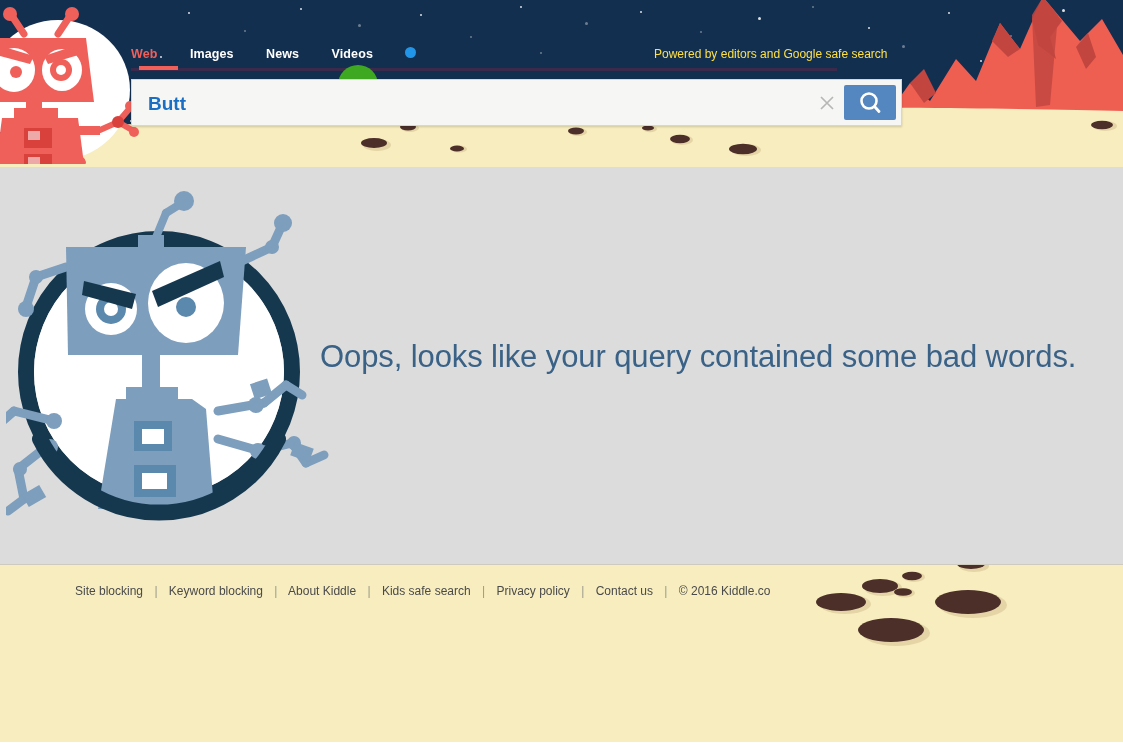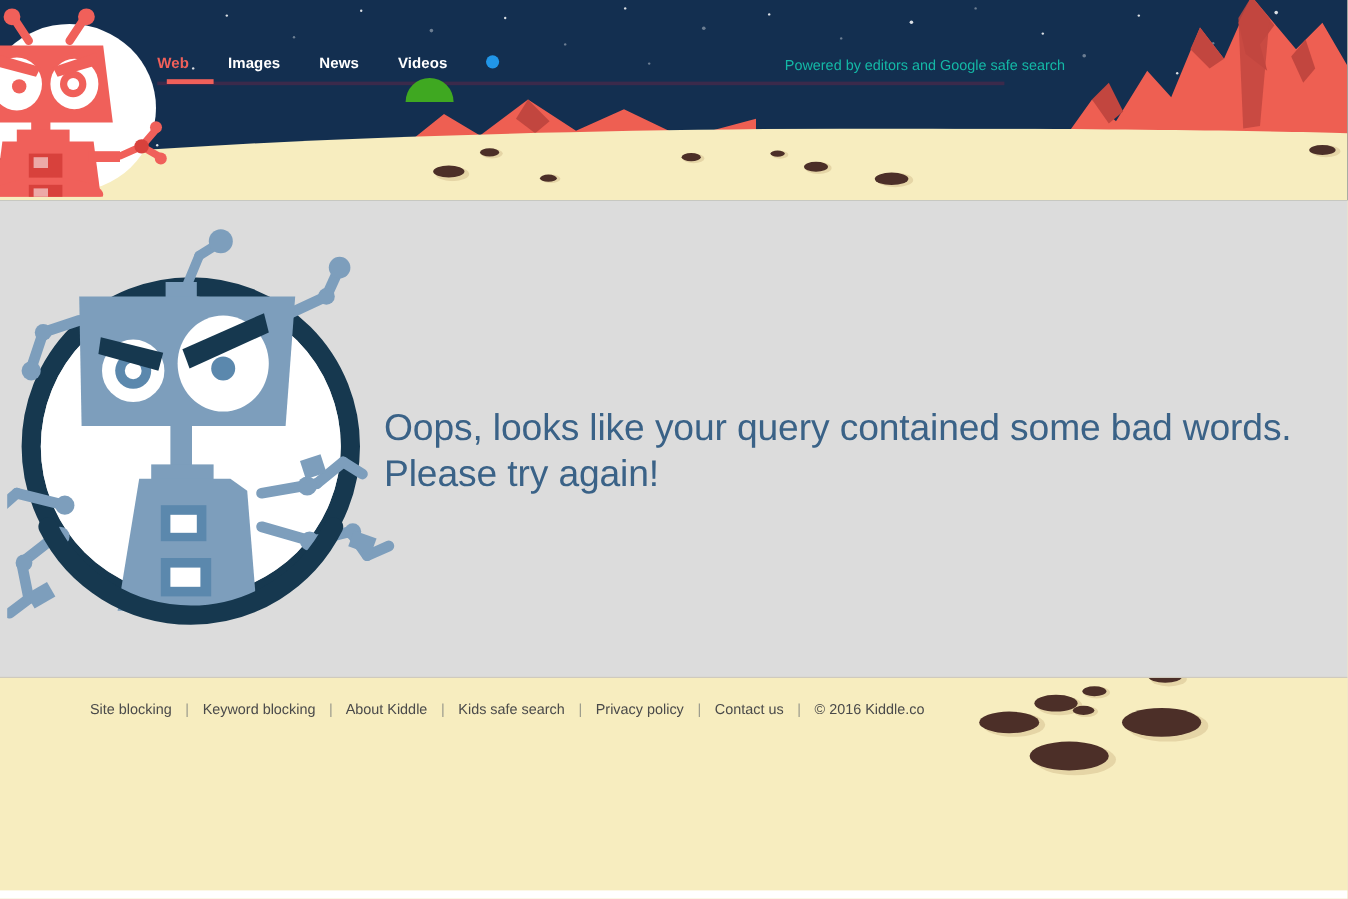--- a/index.html
+++ b/index.html
@@ -100,21 +100,21 @@
     left: 338px; top: 65px;
     width: 40px; height: 20px;
     background: #3fa821;
     border-radius: 20px 20px 0 0;
     z-index: 39;
   }
 
   #powered {
     position: absolute;
     left: 654px; top: 47px;
-    color: #14b8a6;
+    color: #fde047;
     font-size: 12px;
     z-index: 40;
     white-space: nowrap;
   }
 
   
   #searchbar {
     position: absolute;
     left: 131px; top: 79px;
     width: 771px;
@@ -354,20 +354,32 @@
     <div id="nav">
       <span class="nav-tab active">Web</span>
       <span class="nav-tab">Images</span>
       <span class="nav-tab">News</span>
       <span class="nav-tab">Videos</span>
       <span id="nav-dot"></span>
     </div>
 
     <div id="powered">Powered by editors and Google safe search</div>
 
+    <div id="searchbar">
+      <input id="search-input" type="text" value="Butt" style="">
+      <svg id="clear-btn" viewBox="0 0 20 20">
+        <path d="M4 4 L16 16 M16 4 L4 16" stroke="#b7b7b7" stroke-width="1.7" fill="none"></path>
+      </svg>
+      <button id="search-btn">
+        <svg viewBox="0 0 52 35" width="52" height="35">
+          <circle cx="25" cy="16" r="7.5" stroke="#ffffff" stroke-width="2.6" fill="none"></circle>
+          <path d="M30.5 21.5 L35 26.5" stroke="#ffffff" stroke-width="2.8" stroke-linecap="round"></path>
+        </svg>
+      </button>
+    </div>
   </div>
 
   <div id="main">
 
     <svg id="main-robot" viewBox="0 0 330 350">
 
       <circle cx="153" cy="183" r="133" fill="none" stroke="#16384f" stroke-width="16"></circle>
       <circle cx="153" cy="183" r="125" fill="#ffffff"></circle>
 
       <g stroke="#7d9ebc" stroke-width="9" stroke-linecap="round" fill="none">
@@ -429,21 +441,20 @@
       <rect x="128" y="232" width="38" height="30" fill="#5b88ad"></rect>
       <rect x="136" y="240" width="22" height="15" fill="#ffffff"></rect>
       <rect x="128" y="276" width="42" height="32" fill="#5b88ad"></rect>
       <rect x="136" y="284" width="25" height="16" fill="#ffffff"></rect>
 
       <path d="M 34 250 A 133 133 0 0 0 272 250" fill="none" stroke="#16384f" stroke-width="16" stroke-linecap="round"></path>
     </svg>
 
     <div id="message">
       <div>Oops, looks like your query contained some bad words.</div>
-      <div>Please try again!</div>
     </div>
   </div>
 
   <div id="footer">
 
     <div>
       <svg style="position:absolute;left:797px;top:25px;" width="60" height="26" viewBox="0 0 60 26">
         <ellipse cx="32" cy="14" rx="26" ry="10" fill="#e5d5a6"></ellipse>
         <ellipse cx="28" cy="12" rx="25" ry="9" fill="#4c2f28"></ellipse>
       </svg>

